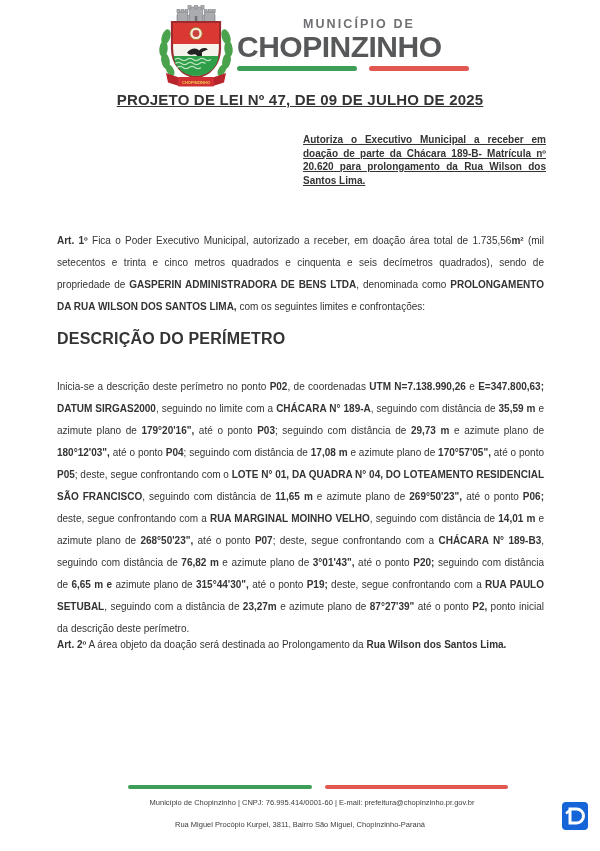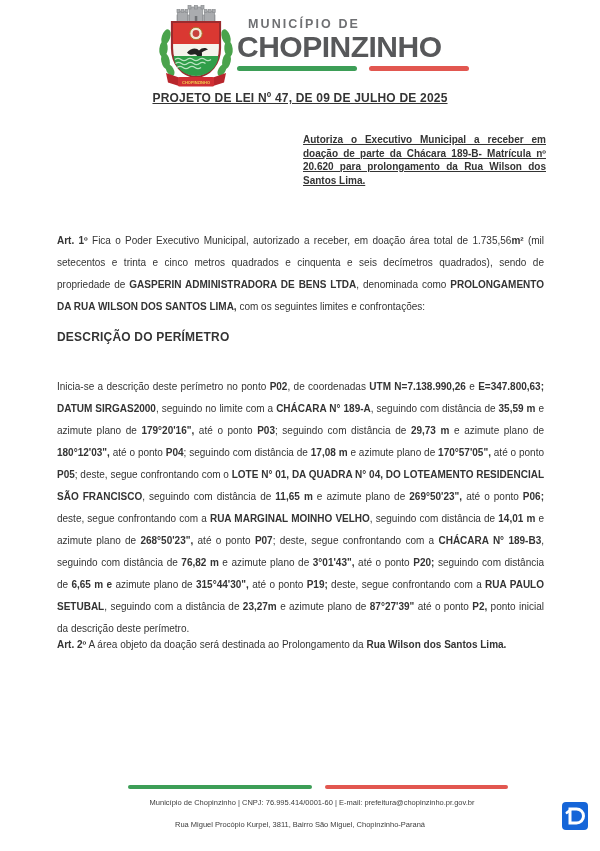--- a/index.html
+++ b/index.html
@@ -3,37 +3,37 @@
 <meta charset="utf-8">
 <style>
   html,body{margin:0;padding:0;background:#fff;}
   .page{position:relative;width:600px;height:851px;background:#ffffff;overflow:hidden;
         font-family:"Liberation Sans", sans-serif;color:#343434;}
   .b{font-weight:bold;}
 
   
   .crest{position:absolute;left:157px;top:4px;width:78px;height:86px;}
   .brand{position:absolute;left:237px;top:17px;width:233px;}
-  .brand-label{font-size:12.5px;font-weight:bold;letter-spacing:2.1px;color:#6f7073;margin-left:11px;}
+  .brand-label{font-size:12.5px;font-weight:bold;letter-spacing:2.1px;color:#6f7073;margin-left:11px;text-align:center;}
   .brand-name{font-size:30px;font-weight:bold;letter-spacing:-0.5px;color:#57585a;margin-top:1px;line-height:30px;}
   .brand-bars{display:flex;margin-top:4px;align-items:center;}
   .bar{height:5px;border-radius:2.5px;}
   .bar-green{width:120px;background:#3d9e57;}
   .bar-gap{width:12px;}
   .bar-red{width:100px;background:#e25750;}
 
   .doc-title{position:absolute;top:91px;left:0;width:600px;text-align:center;
-             font-size:12px;font-weight:bold;text-decoration:underline;letter-spacing:0.2px;}
+             font-size:15px;font-weight:bold;text-decoration:underline;letter-spacing:0.2px;}
 
   .ementa{position:absolute;left:303px;top:133px;width:243px;font-size:10px;font-weight:bold;
           line-height:13.5px;text-align:justify;text-decoration:underline;}
 
   .para{position:absolute;left:57px;width:487px;font-size:10px;line-height:22px;text-align:justify;}
   .art1{top:230px;}
-  .perimeter-heading{position:absolute;left:57px;top:330px;font-size:12px;font-weight:bold;letter-spacing:0.2px;}
+  .perimeter-heading{position:absolute;left:57px;top:330px;font-size:16px;font-weight:bold;letter-spacing:0.2px;}
   .perimeter{top:376px;}
   .art2{top:638px;line-height:13.5px;}
   .art3{top:675px;line-height:21.5px;}
   .art4{top:729px;line-height:13.5px;}
 
   
   .footer-bars{position:absolute;top:785px;left:128px;display:flex;align-items:center;}
   .fbar{height:4px;border-radius:2px;}
   .fbar-green{width:184px;background:#3d9e57;}
   .fbar-gap{width:13px;}

